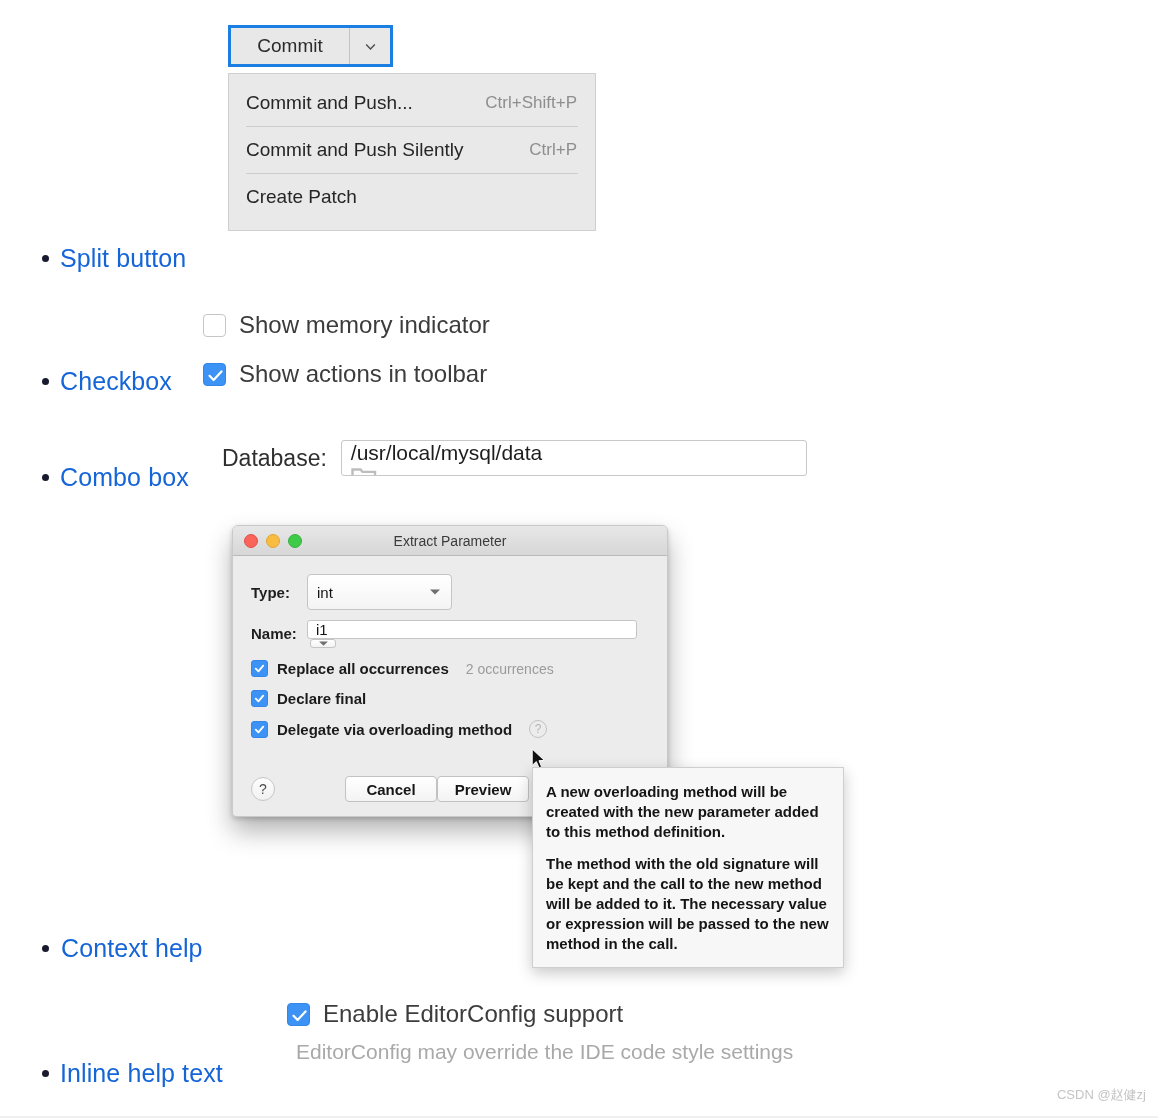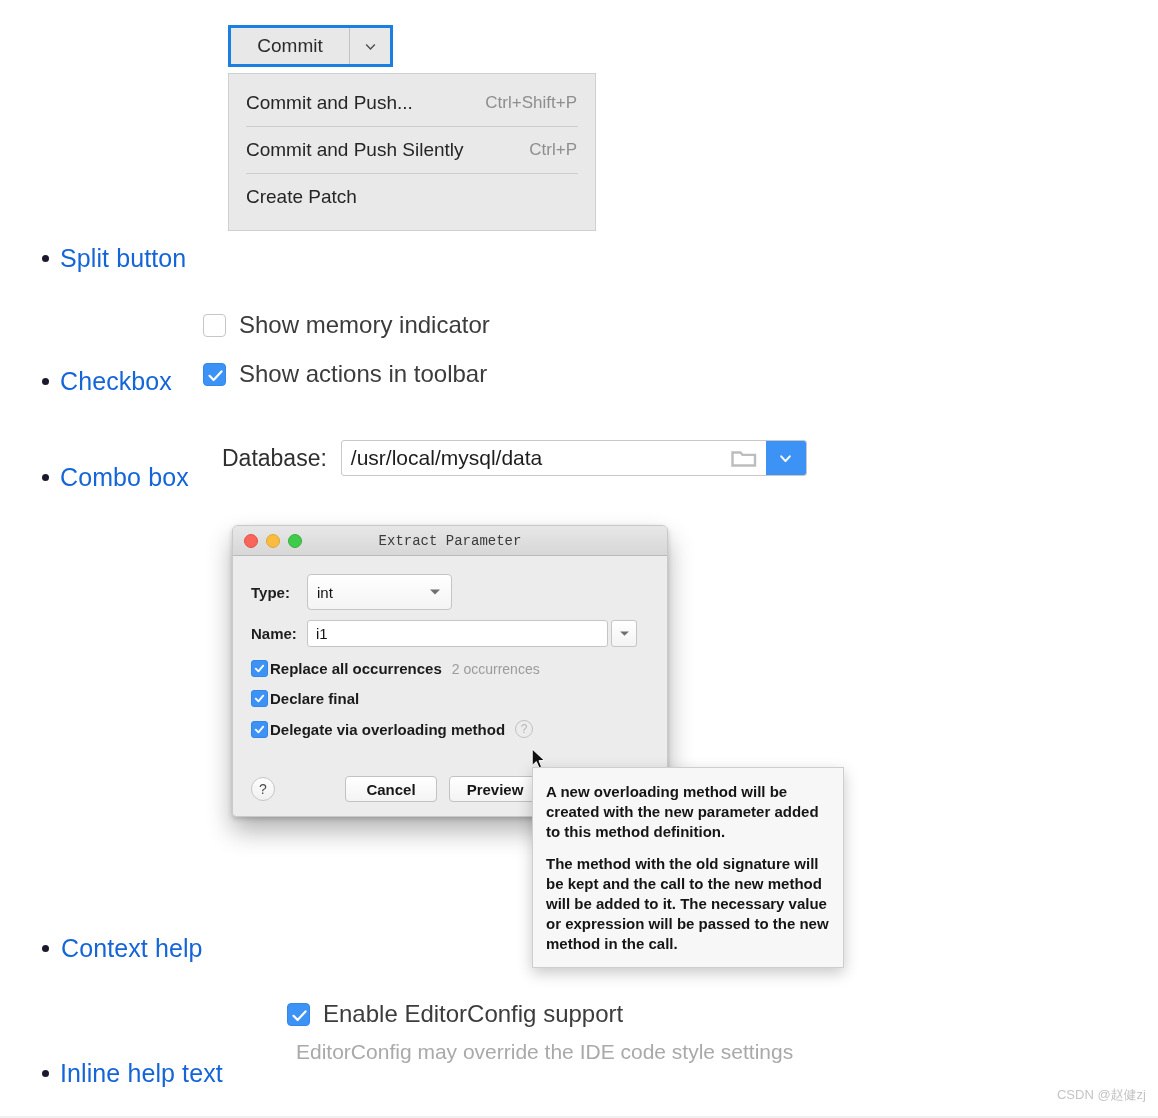--- a/index.html
+++ b/index.html
@@ -153,20 +153,21 @@
   .combo {
     display: flex;
     align-items: stretch;
     width: 466px;
     height: 36px;
     border: 1px solid #c8c8c8;
     border-radius: 3px;
     background: #fff;
     box-sizing: border-box;
     overflow: hidden;
+    flex-direction: column;
   }
   .combo-value {
     flex: 1;
     display: flex;
     align-items: center;
     padding-left: 9px;
     font-size: 21px;
     color: #1d1d1d;
   }
   .combo-folder {
@@ -197,21 +198,20 @@
     box-sizing: border-box;
   }
   .dialog-titlebar {
     height: 29px;
     background: linear-gradient(#e7e7e7, #d7d7d7);
     border-bottom: 1px solid #b9b9b9;
     display: flex;
     align-items: center;
     position: relative;
     padding-left: 11px;
-    font-family: Liberation Mono, monospace;
   }
   .lights { display: flex; gap: 8px; }
   .light { width: 12px; height: 12px; border-radius: 50%; }
   .light.red { background: #f9655b; border: 0.5px solid #e0504a; }
   .light.yellow { background: #f9bc40; border: 0.5px solid #e0a636; }
   .light.green { background: #3ecb49; border: 0.5px solid #35b13f; }
   .dialog-title {
     position: absolute;
     left: 0; right: 0;
     text-align: center;
@@ -251,20 +251,21 @@
   .select-box .tri {
     position: absolute;
     right: 10px;
   }
   .text-combo {
     height: 27px;
     width: 330px;
     display: flex;
     align-items: stretch;
     box-sizing: border-box;
+    flex-direction: column;
   }
   .text-combo .tc-input {
     flex: 1;
     background: #fff;
     border: 1px solid #c5c5c5;
     border-radius: 3px;
     display: flex;
     align-items: center;
     padding-left: 8px;
     font-size: 15px;
@@ -278,21 +279,21 @@
     border: 1px solid #c5c5c5;
     border-radius: 3px;
     display: flex;
     align-items: center;
     justify-content: center;
     box-sizing: border-box;
   }
   .dlg-cb-row {
     display: flex;
     align-items: center;
-    gap: 2px;
+    gap: 9px;
     margin-top: 13px;
   }
   .dlg-cb {
     width: 17px;
     height: 17px;
     border-radius: 3px;
     background: #3d93f5;
     border: 1px solid #3487e8;
     box-sizing: border-box;
     flex: none;
@@ -346,21 +347,21 @@
     border: 1px solid #c2c2c2;
     display: flex;
     align-items: center;
     justify-content: center;
     font-size: 15px;
     color: #161616;
     font-weight: 700;
     box-sizing: border-box;
   }
   .btn.cancel { margin-left: 70px; }
-  .btn.preview { margin-left: 12px; }
+  .btn.preview { }
 
   
   .tooltip {
     position: absolute;
     left: 532px;
     top: 767px;
     width: 312px;
     background: #f7f7f7;
     border: 1px solid #cecece;
     box-shadow: 0 5px 14px rgba(0,0,0,0.22);

